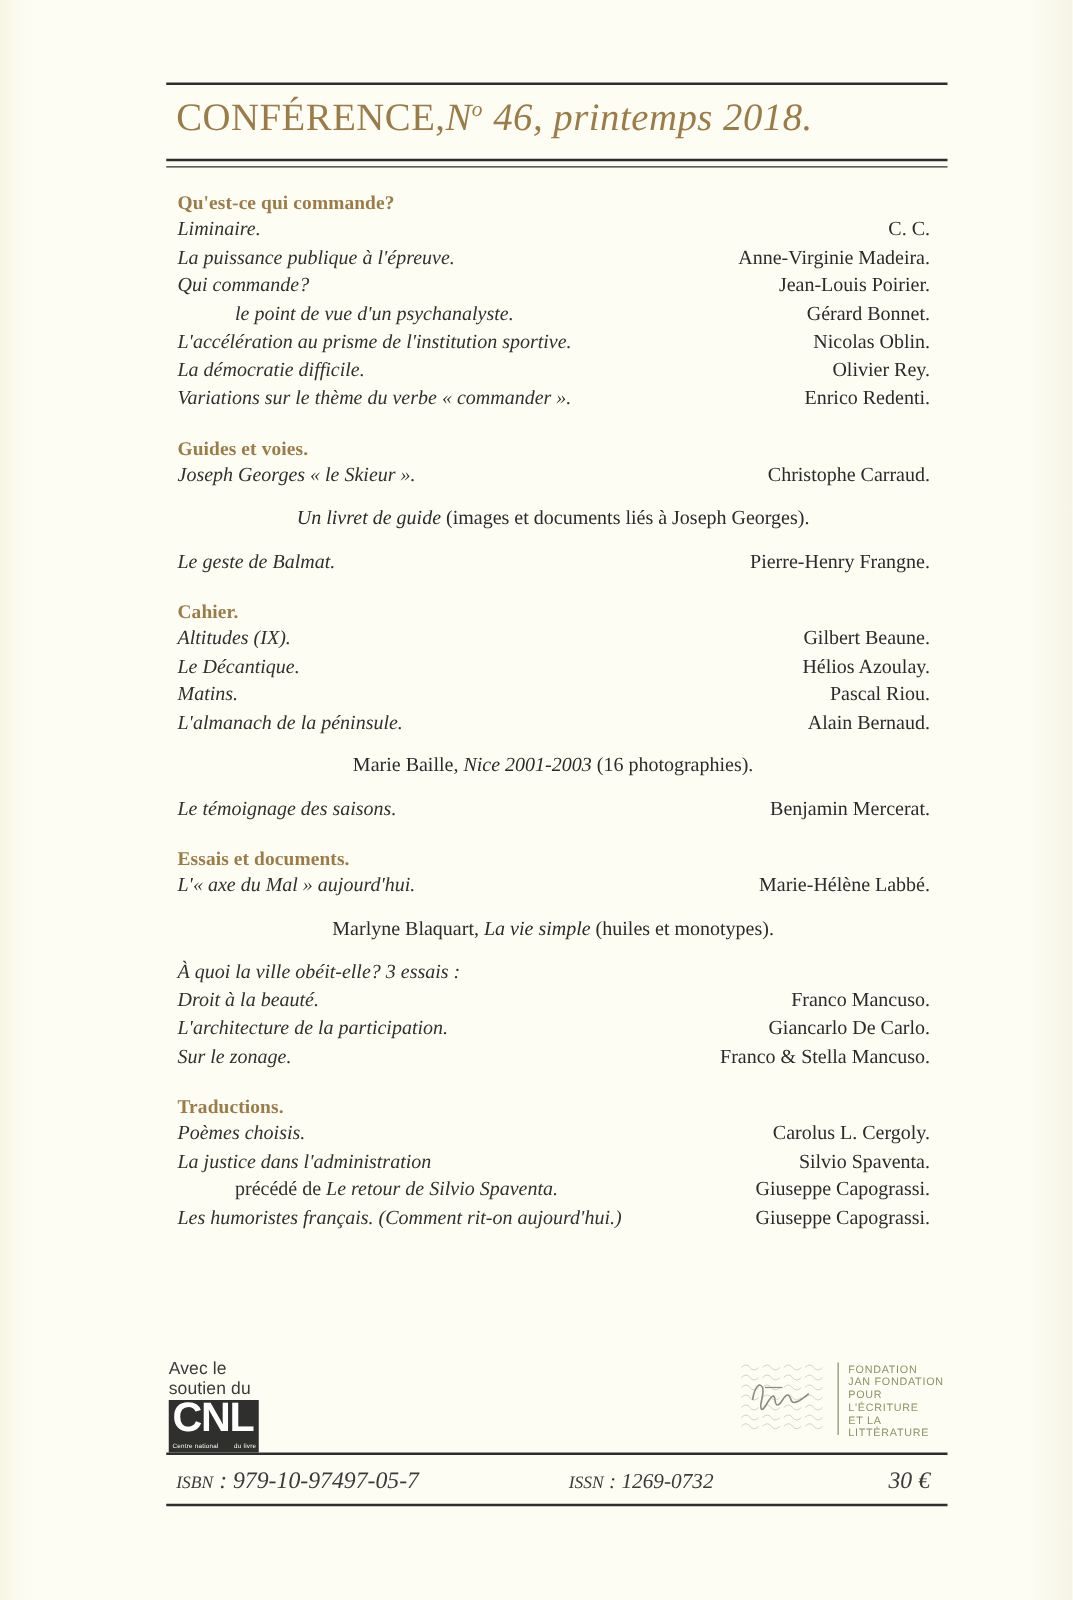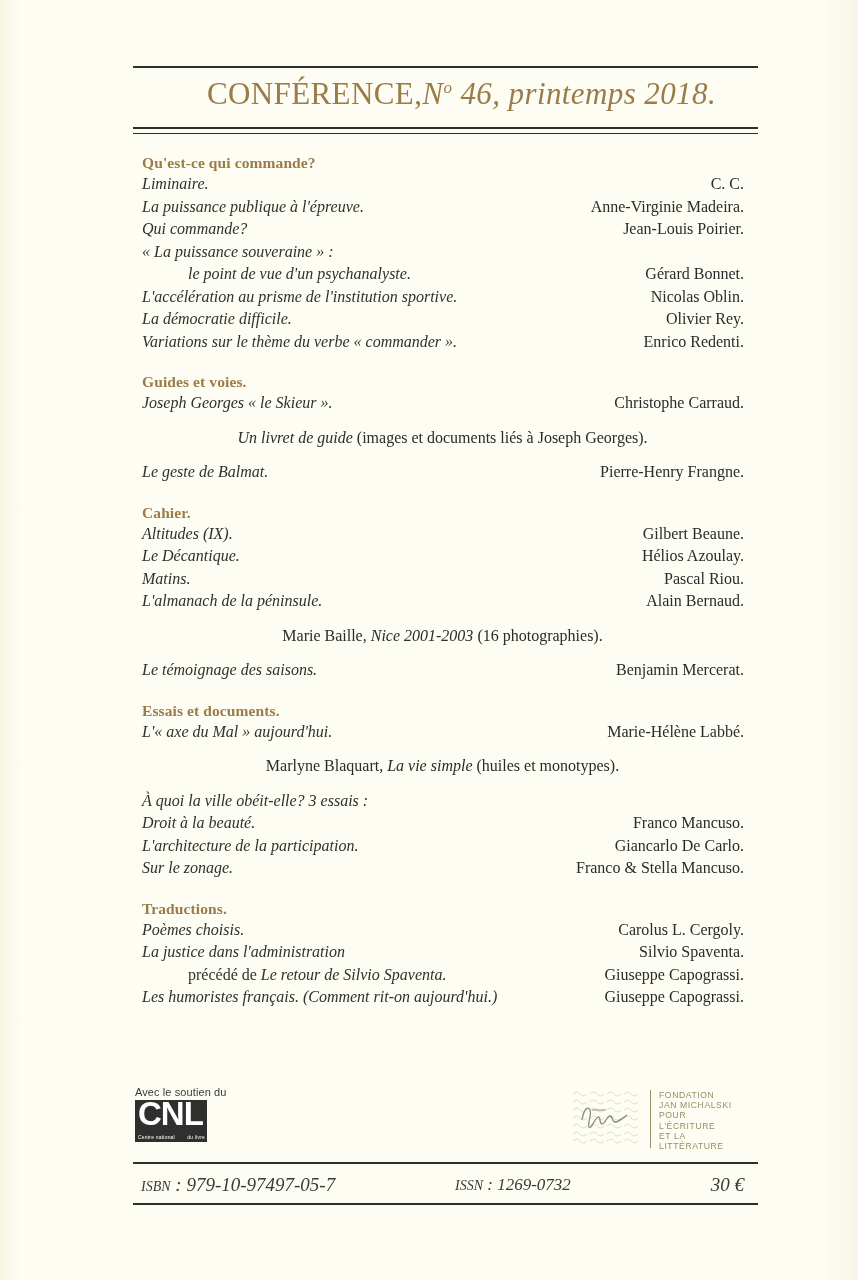--- a/index.html
+++ b/index.html
@@ -19,26 +19,25 @@
   .sheet{
     position:absolute;
     left:133px;top:0;width:625px;height:1280px;
   }
 
   
   .rule-top{
     position:absolute;left:0;top:66px;width:625px;height:2px;background:#2e2e2c;
   }
   .title{
-    position:absolute;left:20px;top:76px;width:617px;
+    position:absolute;left:8px;top:76px;width:617px;
     color:#9b7c48;
     font-size:31px;
     letter-spacing:.4px;
     white-space:nowrap;
-    text-align:center;
   }
   .title .ital{font-style:italic;}
   .rule-bot1{position:absolute;left:0;top:127px;width:625px;height:2px;background:#2e2e2c;}
   .rule-bot2{position:absolute;left:0;top:133px;width:625px;height:1px;background:#2e2e2c;}
 
   
   .contents{
     position:absolute;left:0;top:152px;width:625px;
   }
   .section{margin:0;}
@@ -86,38 +85,38 @@
   }
   .center-row .it{font-style:italic;}
   .gap{height:18px;}
   .gap-sm{height:12px;}
 
   
   .logos{position:absolute;left:0;top:1086px;width:625px;height:72px;}
   .cnl{position:absolute;left:2px;top:0;width:96px;}
   .cnl .support{
     font-family:"Liberation Sans",sans-serif;
-    font-size:11px;color:#3a3a3a;letter-spacing:.1px;margin-bottom:2px;
+    font-size:14px;color:#3a3a3a;letter-spacing:.1px;margin-bottom:2px;
   }
   .cnl .box{
     width:72px;height:42px;background:#2f2f2d;position:relative;overflow:hidden;
   }
   .cnl .box .letters{
     position:absolute;left:3px;top:-1px;
     font-family:"Liberation Sans",sans-serif;
     font-weight:bold;font-size:33px;color:#ffffff;letter-spacing:-1px;
     line-height:30px;
   }
   .cnl .box .sub{
     position:absolute;left:3px;bottom:2px;right:2px;
     font-family:"Liberation Sans",sans-serif;
     font-size:5px;color:#ffffff;letter-spacing:.2px;
     display:flex;justify-content:space-between;
   }
-  .fjm{position:absolute;left:437px;top:2px;width:185px;height:62px;display:flex;}
+  .fjm{position:absolute;left:437px;top:2px;width:185px;height:62px;display:flex;justify-content:flex-end;}
   .fjm .mark{
     width:74px;height:58px;position:relative;overflow:hidden;
     background:#fdfdf4;
   }
   .fjm .mark .scribbles{position:absolute;inset:0;opacity:.55;}
   .fjm .divider{width:1px;background:#8e9268;margin:2px 8px 2px 6px;}
   .fjm .txt{
     font-family:"Liberation Sans",sans-serif;
     font-size:8.6px;line-height:10.2px;color:#8d9162;
     letter-spacing:.6px;padding-top:2px;
@@ -159,24 +158,20 @@
             <span class="t">Liminaire.</span>
             <span class="a">C. C.</span>
           </div>
         <div class="row">
             <span class="t">La puissance publique à l'épreuve.</span>
             <span class="a">Anne-Virginie Madeira.</span>
           </div>
         <div class="row">
             <span class="t">Qui commande?</span>
             <span class="a">Jean-Louis Poirier.</span>
-          </div>
-        <div class="row">
-            <span class="t">« La puissance souveraine » :</span>
-            <span class="a"></span>
           </div>
         <div class="row">
             <span class="t indent">le point de vue d'un psychanalyste.</span>
             <span class="a">Gérard Bonnet.</span>
           </div>
         <div class="row">
             <span class="t">L'accélération au prisme de l'institution sportive.</span>
             <span class="a">Nicolas Oblin.</span>
           </div>
         <div class="row">
@@ -312,21 +307,21 @@
               <path d="M3 46 q4 -4 7 0 t7 0 M20 46 q4 -4 7 0 t7 0 M37 46 q4 -4 7 0 t7 0 M54 46 q4 -4 7 0 t7 0"></path>
               <path d="M3 53 q4 -4 7 0 t7 0 M20 53 q4 -4 7 0 t7 0 M37 53 q4 -4 7 0 t7 0 M54 53 q4 -4 7 0 t7 0"></path>
             </g>
             <path d="M12 32 c2 -12 6 -14 8 -10 c2 5 -3 14 -1 17 c2 3 6 -9 9 -10 c3 -1 1 7 4 7 c3 0 5 -8 8 -8 c3 0 2 6 5 6 c4 0 8 -4 12 -7" stroke="#2f2f2d" stroke-width="1.3" fill="none"></path>
             <path d="M22 22 l14 0" stroke="#2f2f2d" stroke-width="1" fill="none"></path>
           </svg>
         </div>
         <div class="divider"></div>
         <div class="txt">
           <div>FONDATION</div>
-          <div>JAN MICHALSKI</div>
+          <div>JAN FONDATION</div>
           <div>POUR</div>
           <div>L'ÉCRITURE</div>
           <div>ET LA</div>
           <div>LITTÉRATURE</div>
         </div>
       </div>
     </div>
 
     <div class="foot-rule-top"></div>
     <div class="foot">

